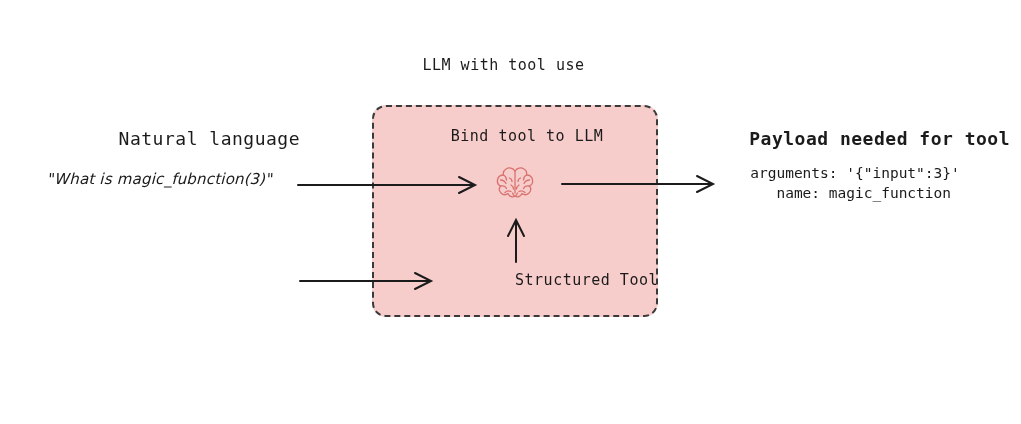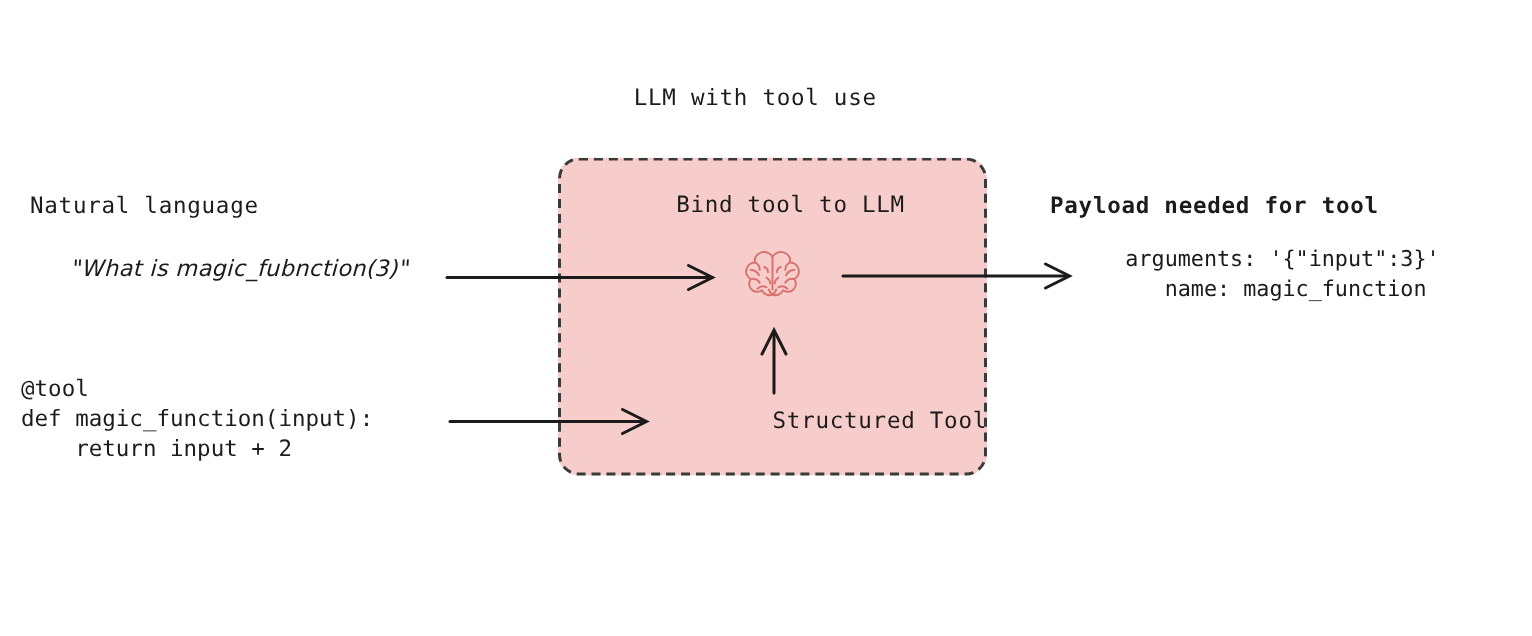--- a/index.html
+++ b/index.html
@@ -27,24 +27,24 @@
     top: 56px;
     width: 1007px;
     text-align: center;
     font-size: 15px;
     letter-spacing: 0.5px;
     white-space: pre;
   }
 
   
   .col-heading {
-    font-size: 15px;
-    letter-spacing: 0.5px;
-    white-space: pre;
-    text-align: left;
+    font-size: 18px;
+    letter-spacing: 0.5px;
+    white-space: pre;
+    text-align: right;
   }
   #natural-language-heading {
     left: 20px;
     top: 128px;
     width: 280px;
   }
   #payload-heading {
     left: 700px;
     top: 128px;
     width: 310px;
@@ -135,23 +135,20 @@
 <body>
 
 <div class="canvas">
 
   <div class="abs" id="diagram-title">LLM with tool use</div>
 
   <div class="abs col-heading" id="natural-language-heading">Natural language</div>
 
   <div class="abs" id="nl-query">"What is magic_fubnction(3)"</div>
 
-  <div class="abs" id="tool-code">@tool
-def magic_function(input):
-    return input + 2</div>
 
   <div class="abs" id="llm-box"></div>
 
   <div class="abs" id="bind-tool-label">Bind tool to LLM</div>
 
   <div class="abs" id="brain-icon">
     <svg viewBox="0 0 104 72" width="52" height="36" fill="none" stroke="#d9726f" stroke-width="2.6" stroke-linecap="round" stroke-linejoin="round">
       <path d="M52 10c-4-6-12-8-18-4-5 3-6 8-5 12-6 0-11 4-12 10-1 5 2 10 6 12-3 4-3 10 1 14 4 4 10 4 14 1 2 5 8 8 13 6 3-1 5-4 6-7"></path>
       <path d="M52 10c4-6 12-8 18-4 5 3 6 8 5 12 6 0 11 4 12 10 1 5-2 10-6 12 3 4 3 10-1 14-4 4-10 4-14 1-2 5-8 8-13 6-3-1-5-4-6-7"></path>
       <path d="M52 10v44"></path>

